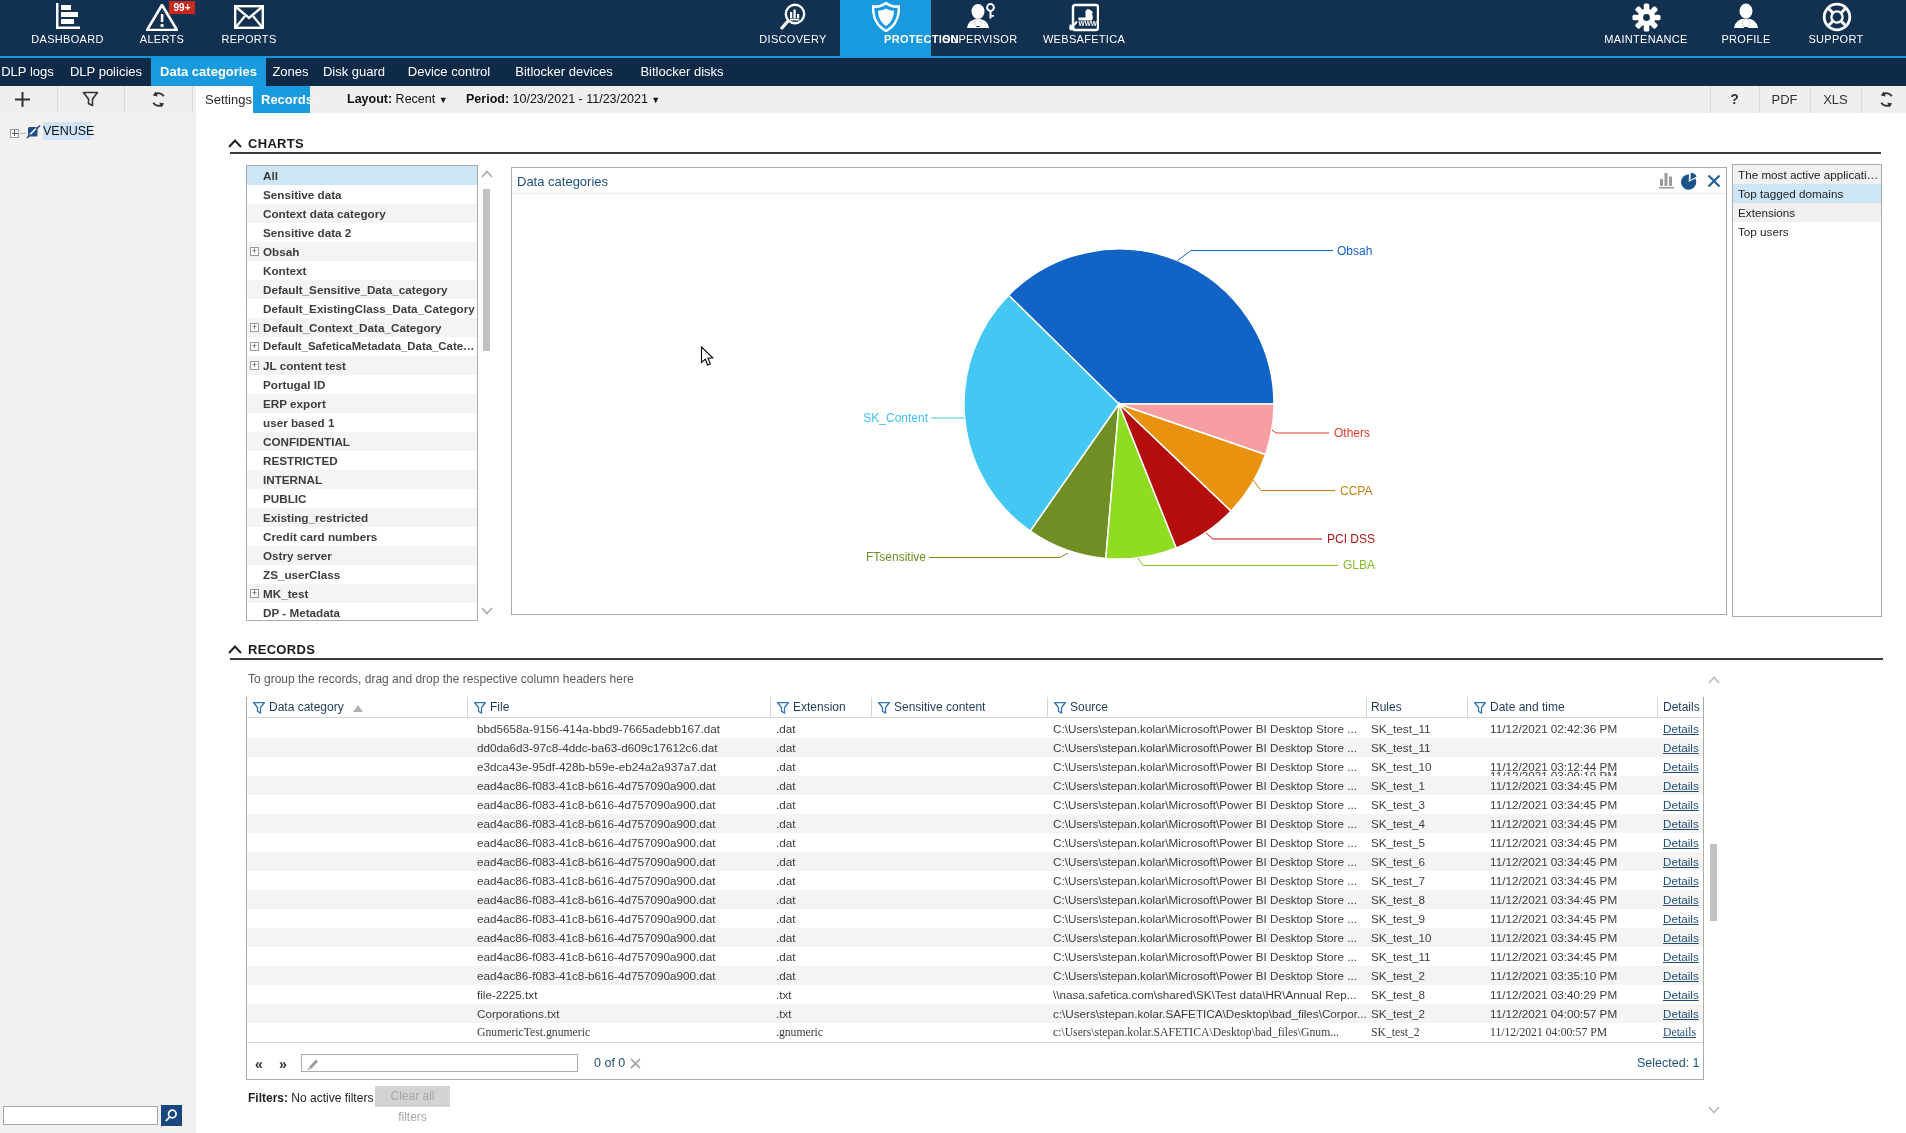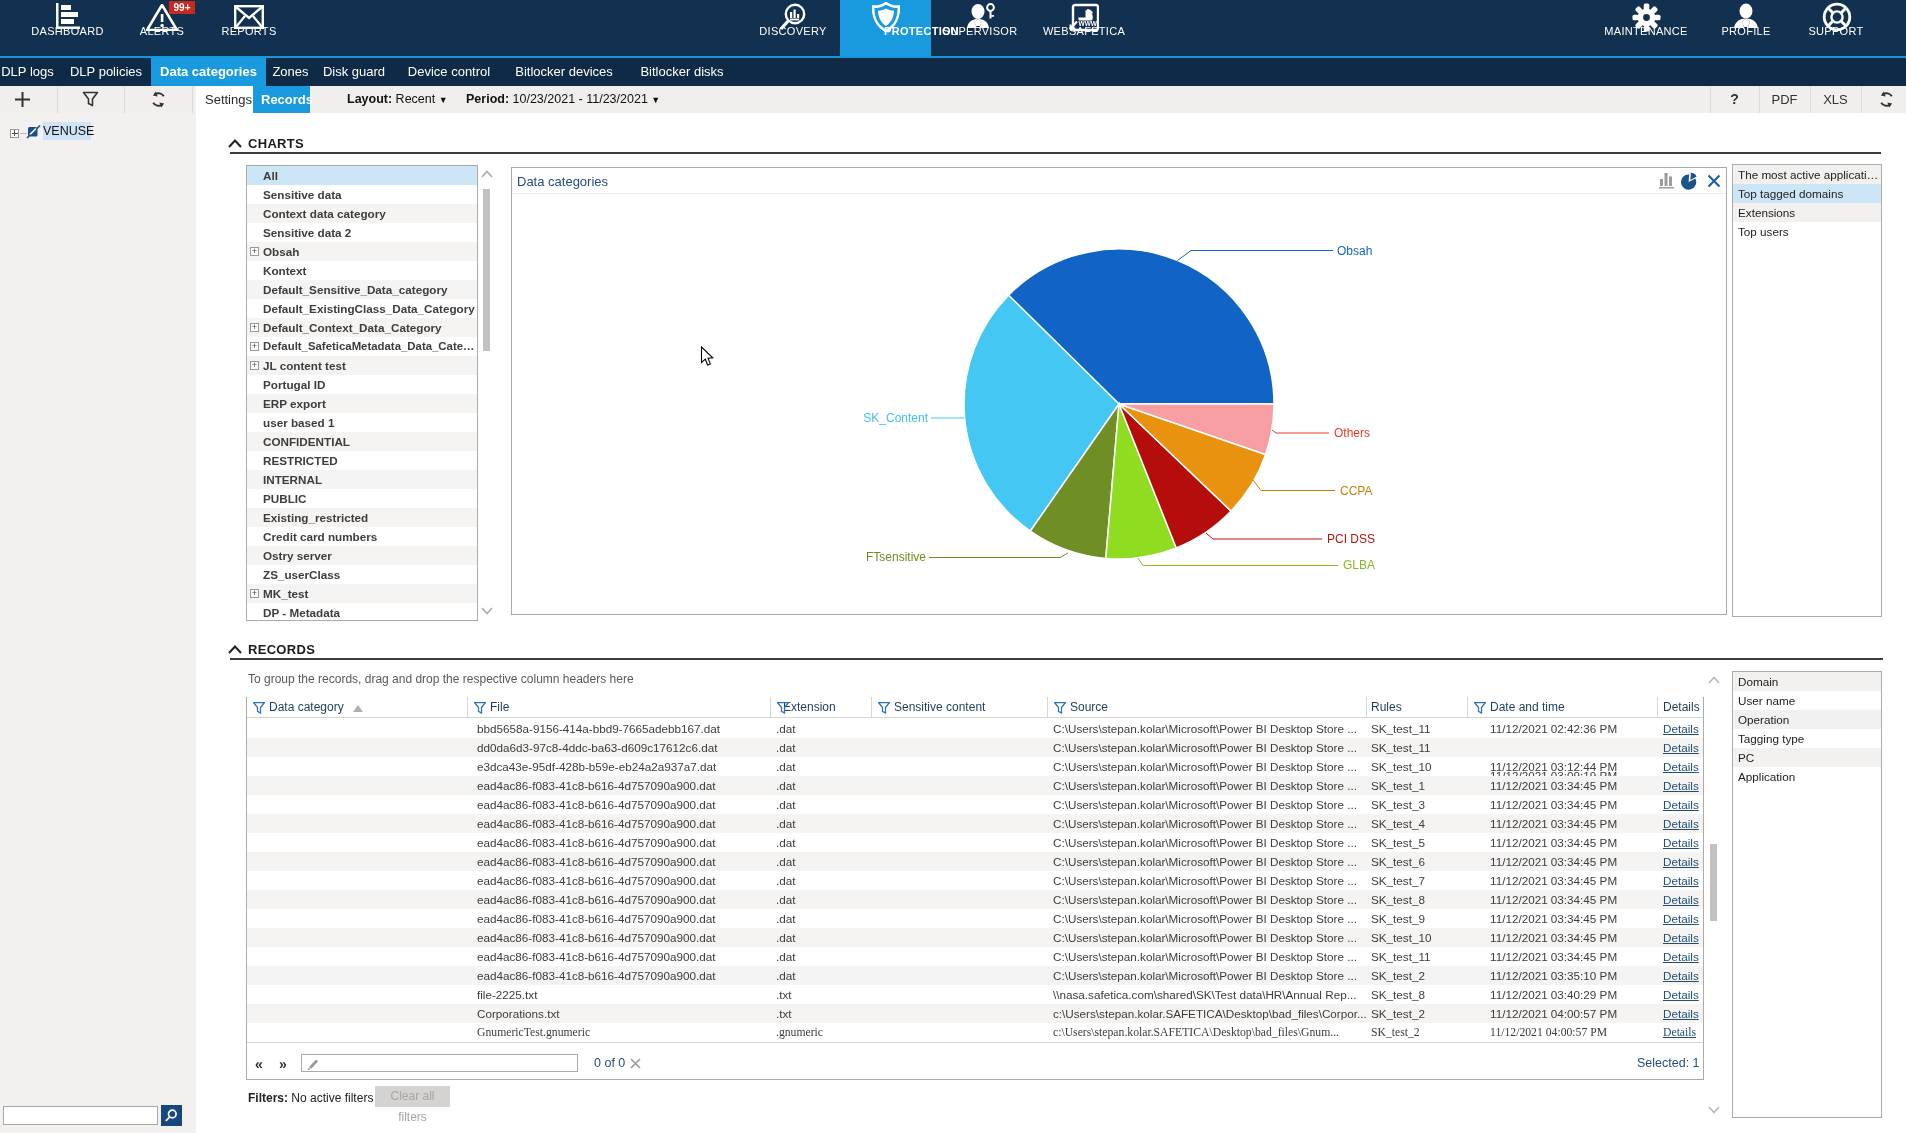--- a/index.html
+++ b/index.html
@@ -6,21 +6,21 @@
 html,body { width:1906px; height:1133px; overflow:hidden; background:#fff;
   font-family:"Liberation Sans", sans-serif; }
 .abs { position:absolute; }
 #page { position:relative; width:1906px; height:1133px; }
 
 
 #topbar { position:absolute; left:0; top:0; width:1906px; height:56px; background:#12304F; }
 #blueline { position:absolute; left:0; top:56px; width:1906px; height:2px; background:#1697DC; }
 #nav2 { position:absolute; left:0; top:58px; width:1906px; height:28px; background:#0F2A47; }
 .topitem { position:absolute; top:0; height:56px; text-align:center; color:#fff; font-size:11px; }
-.topitem .lbl { position:absolute; bottom:19px; width:100%; letter-spacing:0.3px; }
+.topitem .lbl { position:absolute; bottom:11px; width:100%; letter-spacing:0.3px; }
 .topitem.active { background:#199ADE; }
 .nav2item { position:absolute; top:58px; height:28px; line-height:28px; color:#fff; font-size:13px; text-align:center; }
 .nav2item.active { background:#199ADE; font-weight:bold; }
 
 
 #toolbar { position:absolute; left:0; top:86px; width:1906px; height:27px; background:#F0EFED; }
 .tsep { position:absolute; top:86px; width:1px; height:27px; background:#DCDAD8; }
 .ttab { position:absolute; top:86px; height:27px; line-height:27px; font-size:13px; color:#2b2b2b; text-align:center;padding-left:8px; }
 .ttab.active { background:#199ADE; color:#fff; font-weight:bold; }
 .ttab.white { background:#fff; }
@@ -276,28 +276,20 @@
     </svg>
   <div class="abs" style="left:483px;top:189px;width:7px;height:162px;background:#C3C1BF;"></div>
   <svg class="abs" style="left:481px;top:607px;" width="12" height="8" viewBox="0 0 12 8">
       <path d="M1 1 L6 6.5 L11 1" fill="none" stroke="#ABABAB" stroke-width="1.6"></path>
     </svg>
   <div id="rightlist1">
     <div class="rrow g">The most active applicati…</div>
     <div class="rrow sel">Top tagged domains</div>
     <div class="rrow g">Extensions</div>
     <div class="rrow">Top users</div>
-  </div>
-  <div id="rightlist2">
-    <div class="rrow g">Domain</div>
-    <div class="rrow">User name</div>
-    <div class="rrow g">Operation</div>
-    <div class="rrow">Tagging type</div>
-    <div class="rrow g">PC</div>
-    <div class="rrow">Application</div>
   </div>
 
   <div id="piepanel"></div>
   <div class="abs" style="left:517px;top:174px;font-size:13px;color:#1F4E79;">Data categories</div>
   <div class="abs" style="left:512px;top:193px;width:1214px;height:1px;background:#EAEAEA;"></div>
   <svg class="abs" style="left:1658px;top:172px;" width="17" height="17" viewBox="0 0 17 17">
     <rect x="2" y="7" width="3" height="7" fill="#9B9B9B"></rect>
     <rect x="6.5" y="1" width="3" height="13" fill="#9B9B9B"></rect>
     <rect x="11" y="4.5" width="3" height="9.5" fill="#9B9B9B"></rect>
     <rect x="1" y="15" width="15" height="1.5" fill="#9B9B9B"></rect>
@@ -489,21 +481,21 @@
   <div class="th" style="left:247px;width:221px;"><svg style="position:absolute;left:6px;top:5px;" width="12" height="12" viewBox="0 0 12 12">
         <path d="M0.5 0.5 H11.5 L7.5 5.5 V11 L4.5 9.3 V5.5 Z" fill="none" stroke="#2E75B6" stroke-width="1.3"></path>
       </svg><span style="margin-left:22px;">Data category</span><svg style="position:absolute;left:106px;top:8px;" width="10" height="7" viewBox="0 0 10 7">
         <path d="M5 0 L10 7 H0 Z" fill="#B0B0B0"></path>
       </svg></div>
   <div class="th" style="left:468px;width:303px;"><svg style="position:absolute;left:6px;top:5px;" width="12" height="12" viewBox="0 0 12 12">
         <path d="M0.5 0.5 H11.5 L7.5 5.5 V11 L4.5 9.3 V5.5 Z" fill="none" stroke="#2E75B6" stroke-width="1.3"></path>
       </svg><span style="margin-left:22px;">File</span></div>
   <div class="th" style="left:771px;width:101px;"><svg style="position:absolute;left:6px;top:5px;" width="12" height="12" viewBox="0 0 12 12">
         <path d="M0.5 0.5 H11.5 L7.5 5.5 V11 L4.5 9.3 V5.5 Z" fill="none" stroke="#2E75B6" stroke-width="1.3"></path>
-      </svg><span style="margin-left:12px;">Extension</span></div>
+      </svg><span style="margin-left:22px;">Extension</span></div>
   <div class="th" style="left:872px;width:176px;"><svg style="position:absolute;left:6px;top:5px;" width="12" height="12" viewBox="0 0 12 12">
         <path d="M0.5 0.5 H11.5 L7.5 5.5 V11 L4.5 9.3 V5.5 Z" fill="none" stroke="#2E75B6" stroke-width="1.3"></path>
       </svg><span style="margin-left:22px;">Sensitive content</span></div>
   <div class="th" style="left:1048px;width:319px;"><svg style="position:absolute;left:6px;top:5px;" width="12" height="12" viewBox="0 0 12 12">
         <path d="M0.5 0.5 H11.5 L7.5 5.5 V11 L4.5 9.3 V5.5 Z" fill="none" stroke="#2E75B6" stroke-width="1.3"></path>
       </svg><span style="margin-left:22px;">Source</span></div>
   <div class="th" style="left:1367px;width:101px;"><span style="margin-left:4px;">Rules</span></div>
   <div class="th" style="left:1468px;width:190px;"><svg style="position:absolute;left:6px;top:5px;" width="12" height="12" viewBox="0 0 12 12">
         <path d="M0.5 0.5 H11.5 L7.5 5.5 V11 L4.5 9.3 V5.5 Z" fill="none" stroke="#2E75B6" stroke-width="1.3"></path>
       </svg><span style="margin-left:22px;">Date and time</span></div>

